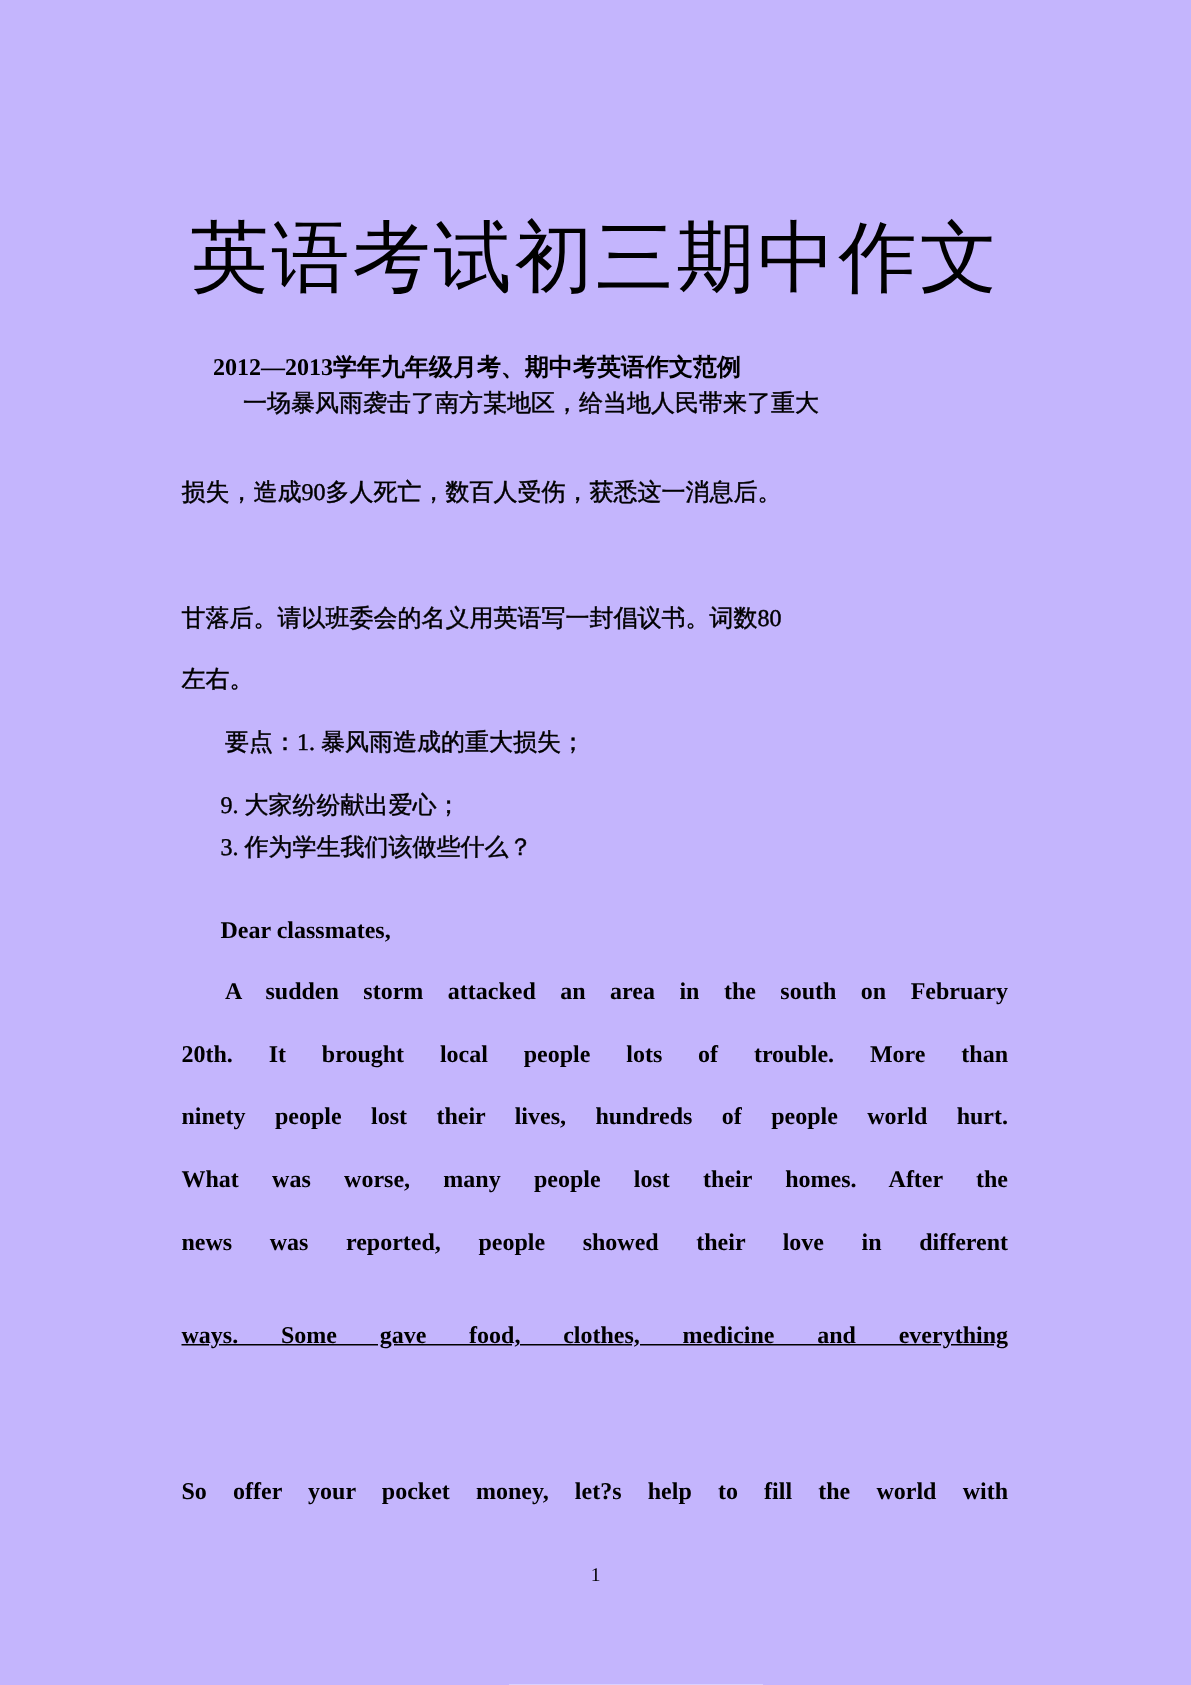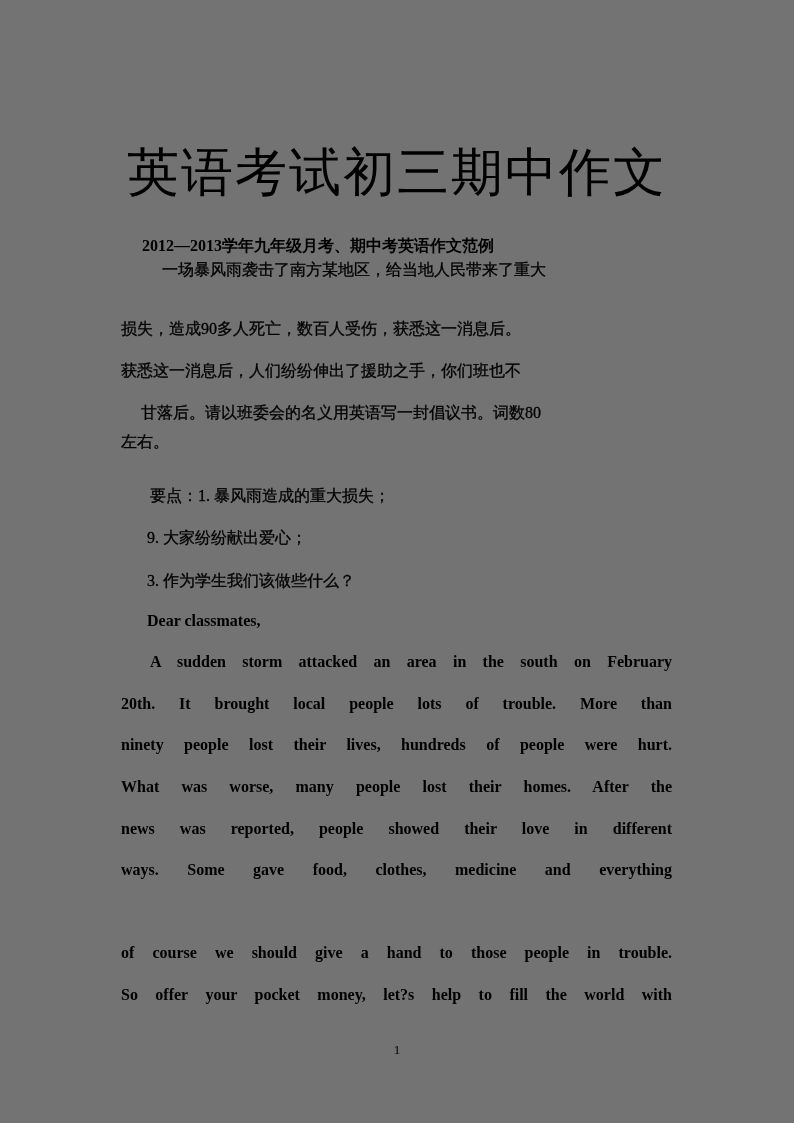--- a/index.html
+++ b/index.html
@@ -13,21 +13,21 @@
       position: relative;
       overflow: hidden;
       color: #000000;
       font-family: "Liberation Serif", "DejaVu Serif", serif;
     }
     .page {
       position: absolute;
       left: 0; top: 0;
       width: 794px;
       height: 1123px;
-      background: #737373;
+      background: #c4b5fd;
     }
     .title {
       position: absolute;
       left: 0;
       width: 794px;
       top: 138px;
       text-align: center;
       font-size: 52px;
       line-height: 70px;
       letter-spacing: 2px;
@@ -65,33 +65,31 @@
 <div class="page">
 
   <div class="title">英语考试初三期中作文</div>
 
   <div class="line" style="top:232px;left:142px;">
     <span>2012—2013学年九年级月考、期中考英语作文范例</span>
   </div>
 
   <div class="line cn" style="top:256px;left:162px;width:510px;">一场暴风雨袭击了南方某地区，给当地人民带来了重大</div>
   <div class="line cn" style="top:315px;">损失，造成90多人死亡，数百人受伤，获悉这一消息后。</div>
-  <div class="line cn" style="top:357px;">获悉这一消息后，人们纷纷伸出了援助之手，你们班也不</div>
-  <div class="line cn" style="top:399px;margin-left:20px;">甘落后。请以班委会的名义用英语写一封倡议书。词数80</div>
-  <div class="line cn" style="top:428px;">左右。</div>
+  <div class="line cn" style="top:399px;">甘落后。请以班委会的名义用英语写一封倡议书。词数80</div>
+  <div class="line cn" style="top:440px;">左右。</div>
 
   <div class="line cn" style="top:482px;left:150px;">要点：1. 暴风雨造成的重大损失；</div>
   <div class="line cn" style="top:524px;left:147px;">9. 大家纷纷献出爱心；</div>
-  <div class="line cn" style="top:567px;left:147px;">3. 作为学生我们该做些什么？</div>
+  <div class="line cn" style="top:552px;left:147px;">3. 作为学生我们该做些什么？</div>
 
   <div class="line" style="top:607px;left:147px;">Dear classmates,</div>
 
   <div class="line en" style="top:648px;left:150px;width:522px;">A sudden storm attacked an area in the south on February</div>
   <div class="line en" style="top:690px;">20th. It brought local people lots of trouble. More than</div>
-  <div class="line en" style="top:731px;">ninety people lost their lives, hundreds of people were hurt.</div>
+  <div class="line en" style="top:731px;">ninety people lost their lives, hundreds of people world hurt.</div>
   <div class="line en" style="top:773px;">What was worse, many people lost their homes. After the</div>
   <div class="line en" style="top:815px;">news was reported, people showed their love in different</div>
-  <div class="line en" style="top:856px;">ways. Some gave food, clothes, medicine and everything</div>
-  <div class="line en" style="top:939px;">of course we should give a hand to those people in trouble.</div>
+  <div class="line en" style="top:877px;text-decoration:underline;">ways. Some gave food, clothes, medicine and everything</div>
   <div class="line en" style="top:981px;">So offer your pocket money, let?s help to fill the world with</div>
 
   <div class="page-number">1</div>
 </div>
 
 </body></html>

